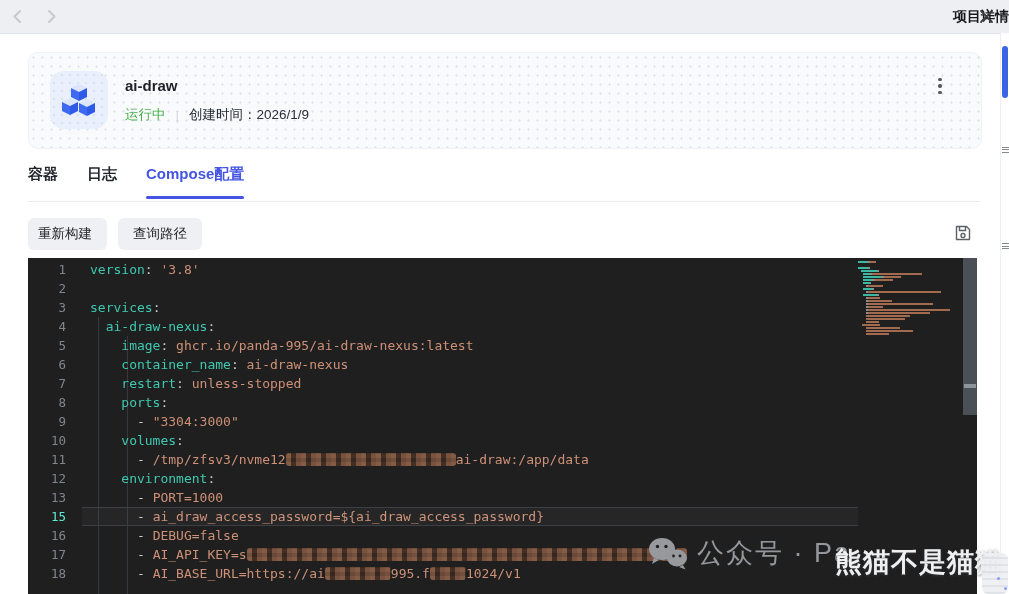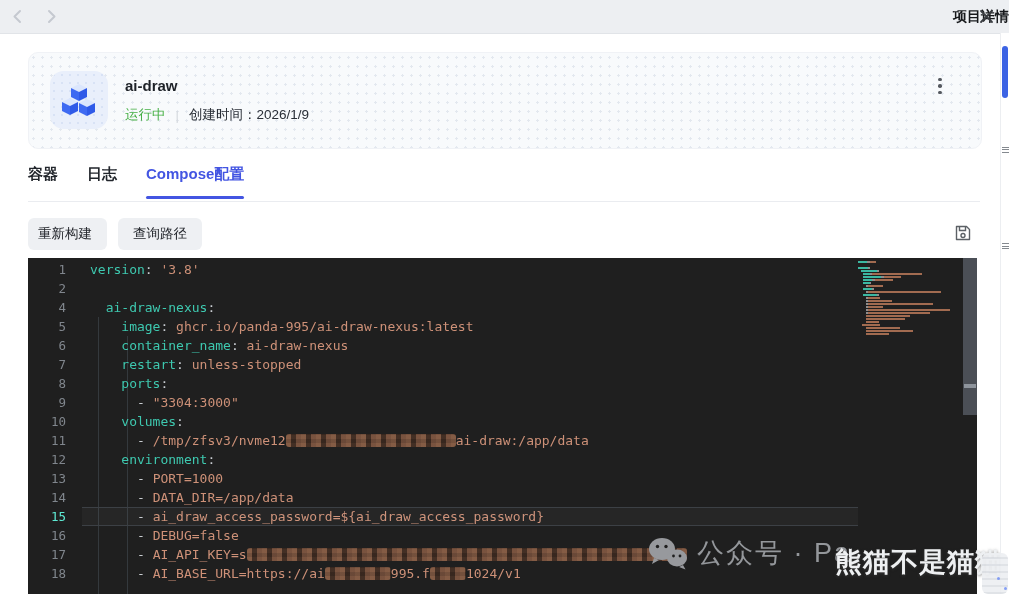--- a/index.html
+++ b/index.html
@@ -156,31 +156,31 @@
     <path d="M5.5 2.5 V6.5 H11.5 V2.5" fill="none" stroke="#5c6166" stroke-width="1.4"></path>
     <circle cx="9" cy="11.5" r="2" fill="none" stroke="#5c6166" stroke-width="1.4"></circle>
   </svg>
 
   <div class="editor">
     <div class="indent-guide guide-1"></div>
     <div class="indent-guide guide-2"></div>
     <div class="code-lines">
         <div class="code-line"><span class="ln">1</span><span class="tk-key">version</span><span class="tk-punct">: </span><span class="tk-str">'3.8'</span></div>
         <div class="code-line"><span class="ln">2</span></div>
+        <div class="code-line"><span class="ln">3</span><span class="tk-key">services</span><span class="tk-punct">:</span></div>
         <div class="code-line"><span class="ln">4</span><span class="tk-ws">  </span><span class="tk-key">ai-draw-nexus</span><span class="tk-punct">:</span></div>
         <div class="code-line"><span class="ln">5</span><span class="tk-ws">    </span><span class="tk-key">image</span><span class="tk-punct">: </span><span class="tk-str">ghcr.io/panda-995/ai-draw-nexus:latest</span></div>
         <div class="code-line"><span class="ln">6</span><span class="tk-ws">    </span><span class="tk-key">container_name</span><span class="tk-punct">: </span><span class="tk-str">ai-draw-nexus</span></div>
         <div class="code-line"><span class="ln">7</span><span class="tk-ws">    </span><span class="tk-key">restart</span><span class="tk-punct">: </span><span class="tk-str">unless-stopped</span></div>
         <div class="code-line"><span class="ln">8</span><span class="tk-ws">    </span><span class="tk-key">ports</span><span class="tk-punct">:</span></div>
         <div class="code-line"><span class="ln">9</span><span class="tk-ws">      </span><span class="tk-punct">- </span><span class="tk-str">"3304:3000"</span></div>
         <div class="code-line"><span class="ln">10</span><span class="tk-ws">    </span><span class="tk-key">volumes</span><span class="tk-punct">:</span></div>
         <div class="code-line"><span class="ln">11</span><span class="tk-ws">      </span><span class="tk-punct">- </span><span class="tk-str">/tmp/zfsv3/nvme12</span><span class="tk-blur" style="width: 170px;"></span><span class="tk-str">ai-draw:/app/data</span></div>
         <div class="code-line"><span class="ln">12</span><span class="tk-ws">    </span><span class="tk-key">environment</span><span class="tk-punct">:</span></div>
         <div class="code-line"><span class="ln">13</span><span class="tk-ws">      </span><span class="tk-punct">- </span><span class="tk-str">PORT=1000</span></div>
-        <div class="code-line"><span class="ln">14</span><span class="tk-ws">      </span><span class="tk-punct">- </span><span class="tk-str">DATA_DIR=/app/data</span></div>
         <div class="code-line current"><span class="ln">15</span><span class="tk-ws">      </span><span class="tk-punct">- </span><span class="tk-str">ai_draw_access_password=${ai_draw_access_password}</span></div>
         <div class="code-line"><span class="ln">16</span><span class="tk-ws">      </span><span class="tk-punct">- </span><span class="tk-str">DEBUG=false</span></div>
         <div class="code-line"><span class="ln">17</span><span class="tk-ws">      </span><span class="tk-punct">- </span><span class="tk-str">AI_API_KEY=s</span><span class="tk-blur" style="width: 440px;"></span></div>
         <div class="code-line"><span class="ln">18</span><span class="tk-ws">      </span><span class="tk-punct">- </span><span class="tk-str">AI_BASE_URL=https://ai</span><span class="tk-blur" style="width: 66px;"></span><span class="tk-str">995.f</span><span class="tk-blur" style="width: 36px;"></span><span class="tk-str">1024/v1</span></div>
       </div>
     <div class="minimap">
         <div class="mm-row"><span class="mm-seg mm-key" style="width: 9.1px;"></span><span class="mm-seg mm-punct" style="width: 2.6px;"></span><span class="mm-seg mm-str" style="width: 6.5px;"></span></div>
         <div class="mm-row"></div>
         <div class="mm-row"><span class="mm-seg mm-key" style="width: 10.4px;"></span><span class="mm-seg mm-punct" style="width: 1.3px;"></span></div>
         <div class="mm-row"><span class="mm-seg mm-ws" style="width: 2.6px;"></span><span class="mm-seg mm-key" style="width: 16.9px;"></span><span class="mm-seg mm-punct" style="width: 1.3px;"></span></div>

